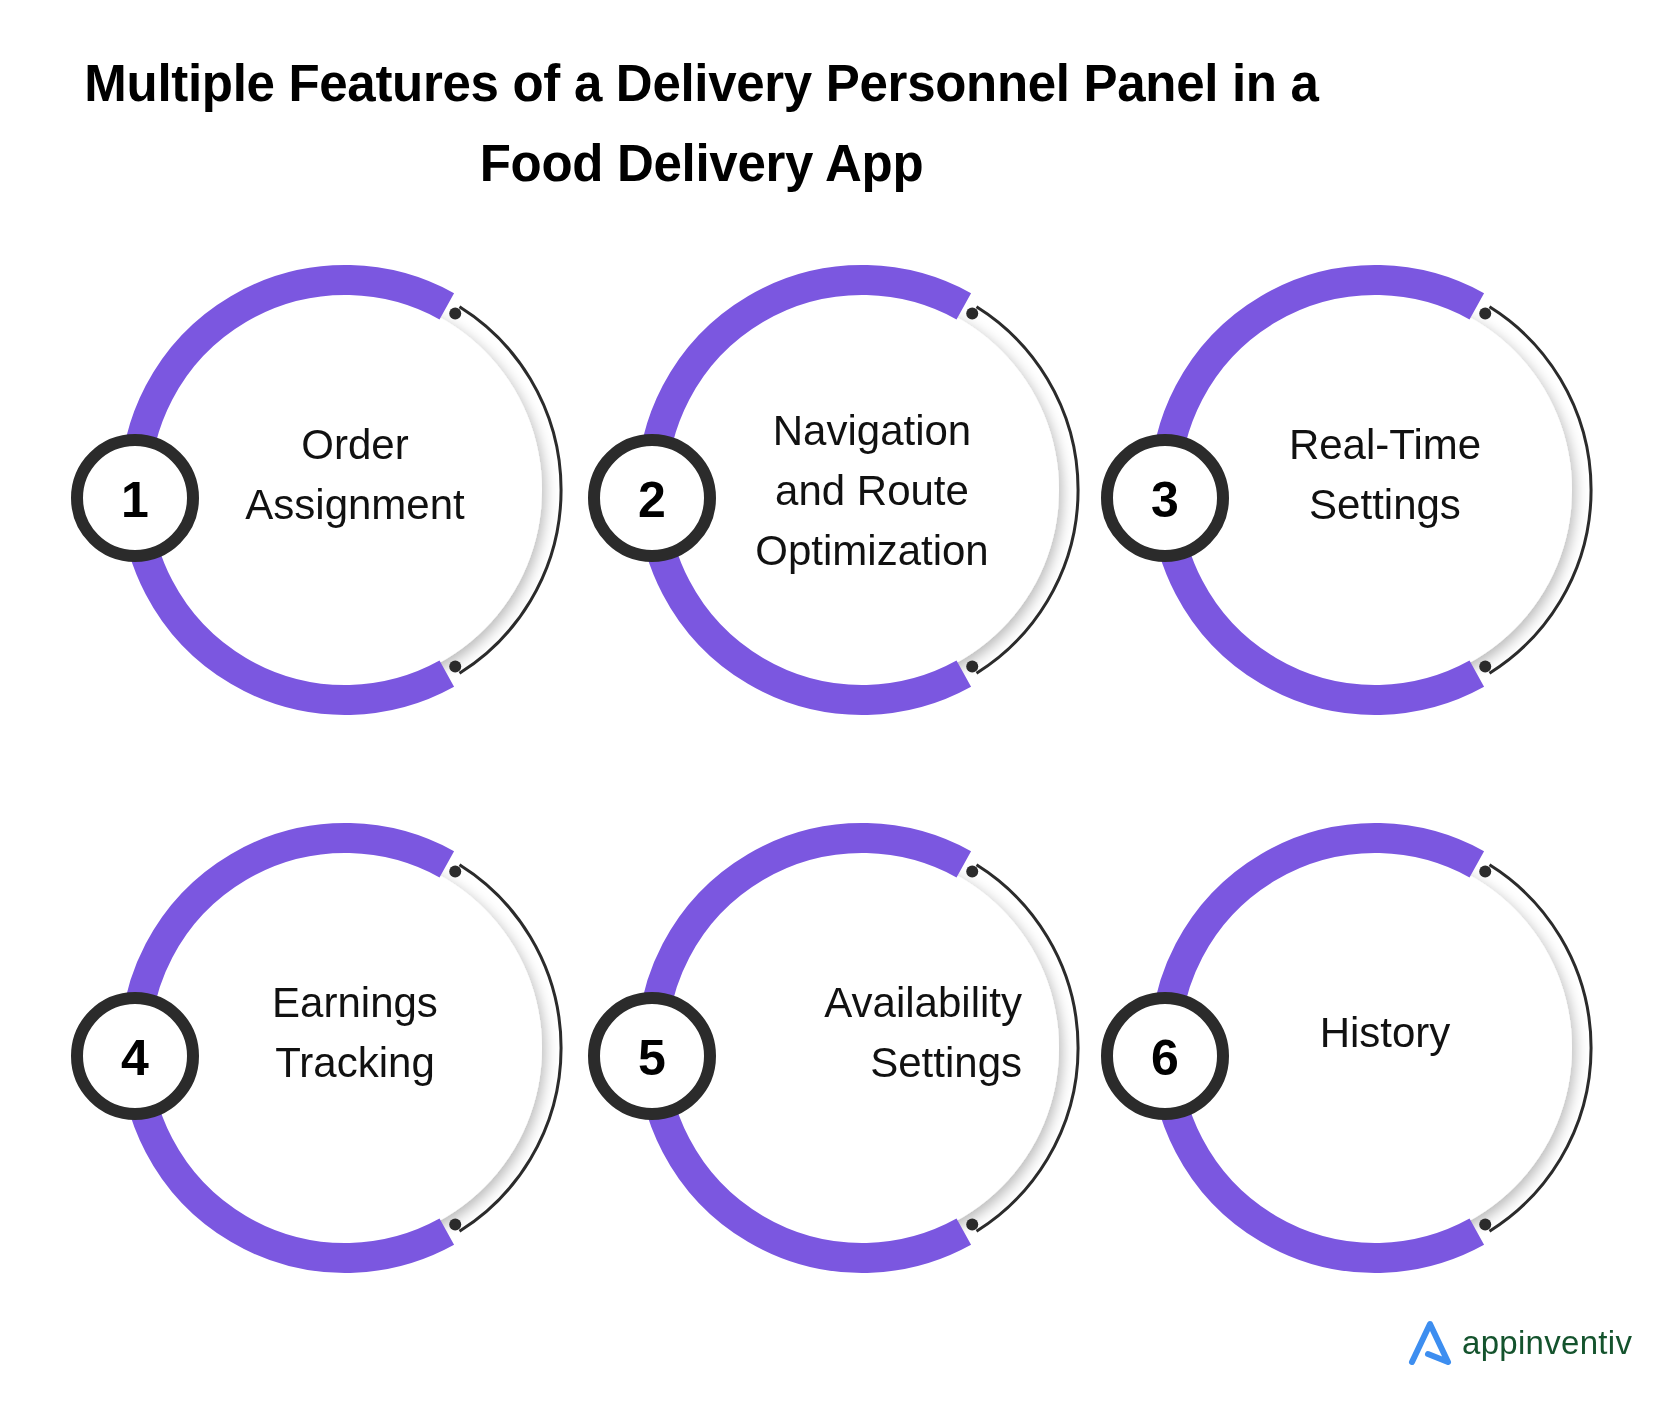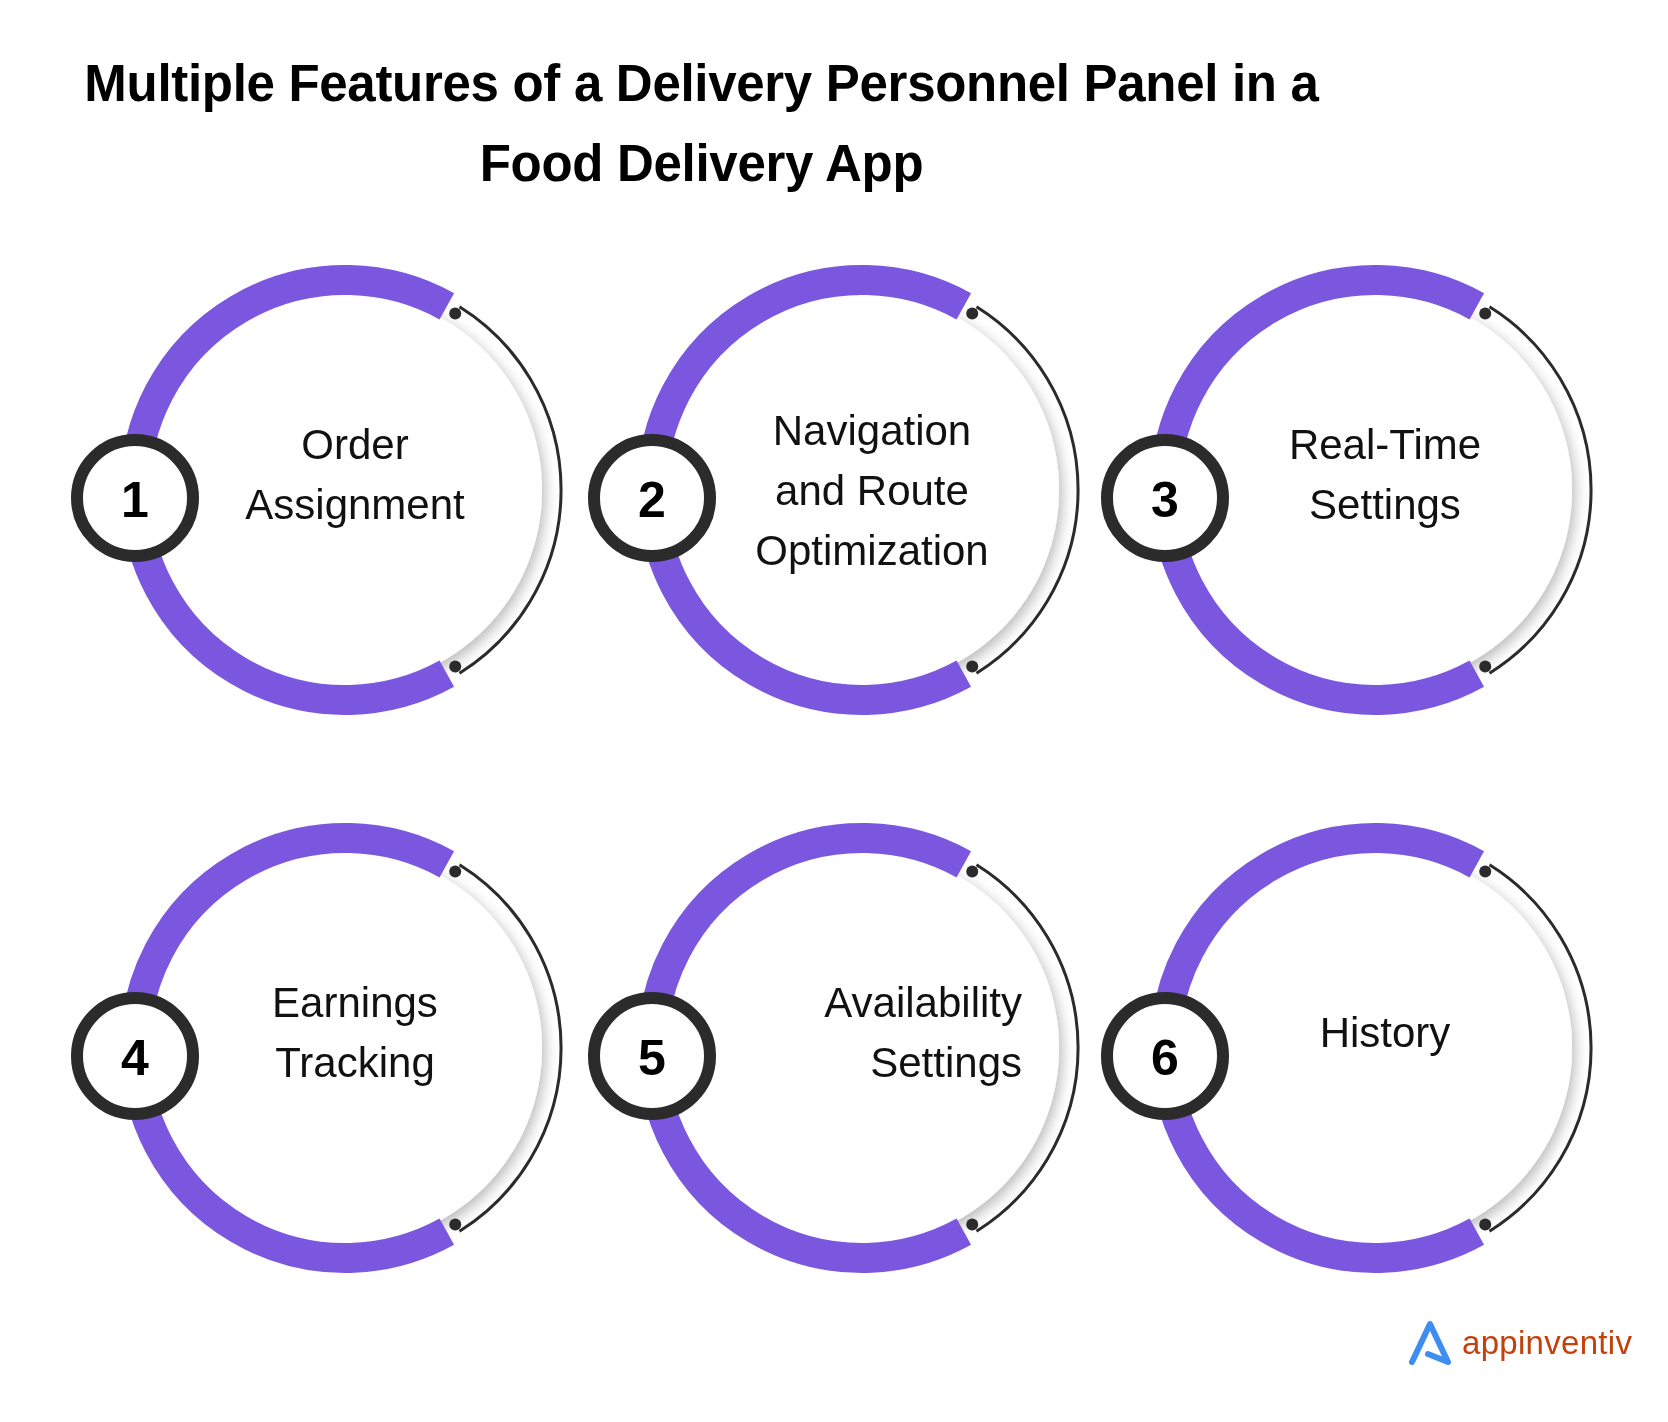--- a/index.html
+++ b/index.html
@@ -18,21 +18,21 @@
     color: #111; transform: translate(-50%, -50%);
   }
   .badge-num {
     position: absolute; width: 100px; text-align: center;
     font-family: "Liberation Sans", sans-serif; font-weight: 700; font-size: 50px;
     line-height: 60px; color: #000; transform: translate(-50%, -50%);
   }
   .logo { position: absolute; left: 1404px; top: 1318px; height: 50px;
           display: flex; align-items: center; }
   .logo-text { font-family: "Liberation Sans", sans-serif; font-size: 33px;
-               color: #c2410c; margin-left: 8px; letter-spacing: 0.3px; }
+               color: #14532d; margin-left: 8px; letter-spacing: 0.3px; }
 </style>
 </head>
 <body>
 
 <div class="title">
   <span>Multiple Features of a Delivery Personnel Panel in a</span>
   <span>Food Delivery App</span>
 </div>
 
 <svg class="diagram" width="1668" height="1422" viewBox="0 0 1668 1422" xmlns="http://www.w3.org/2000/svg">

